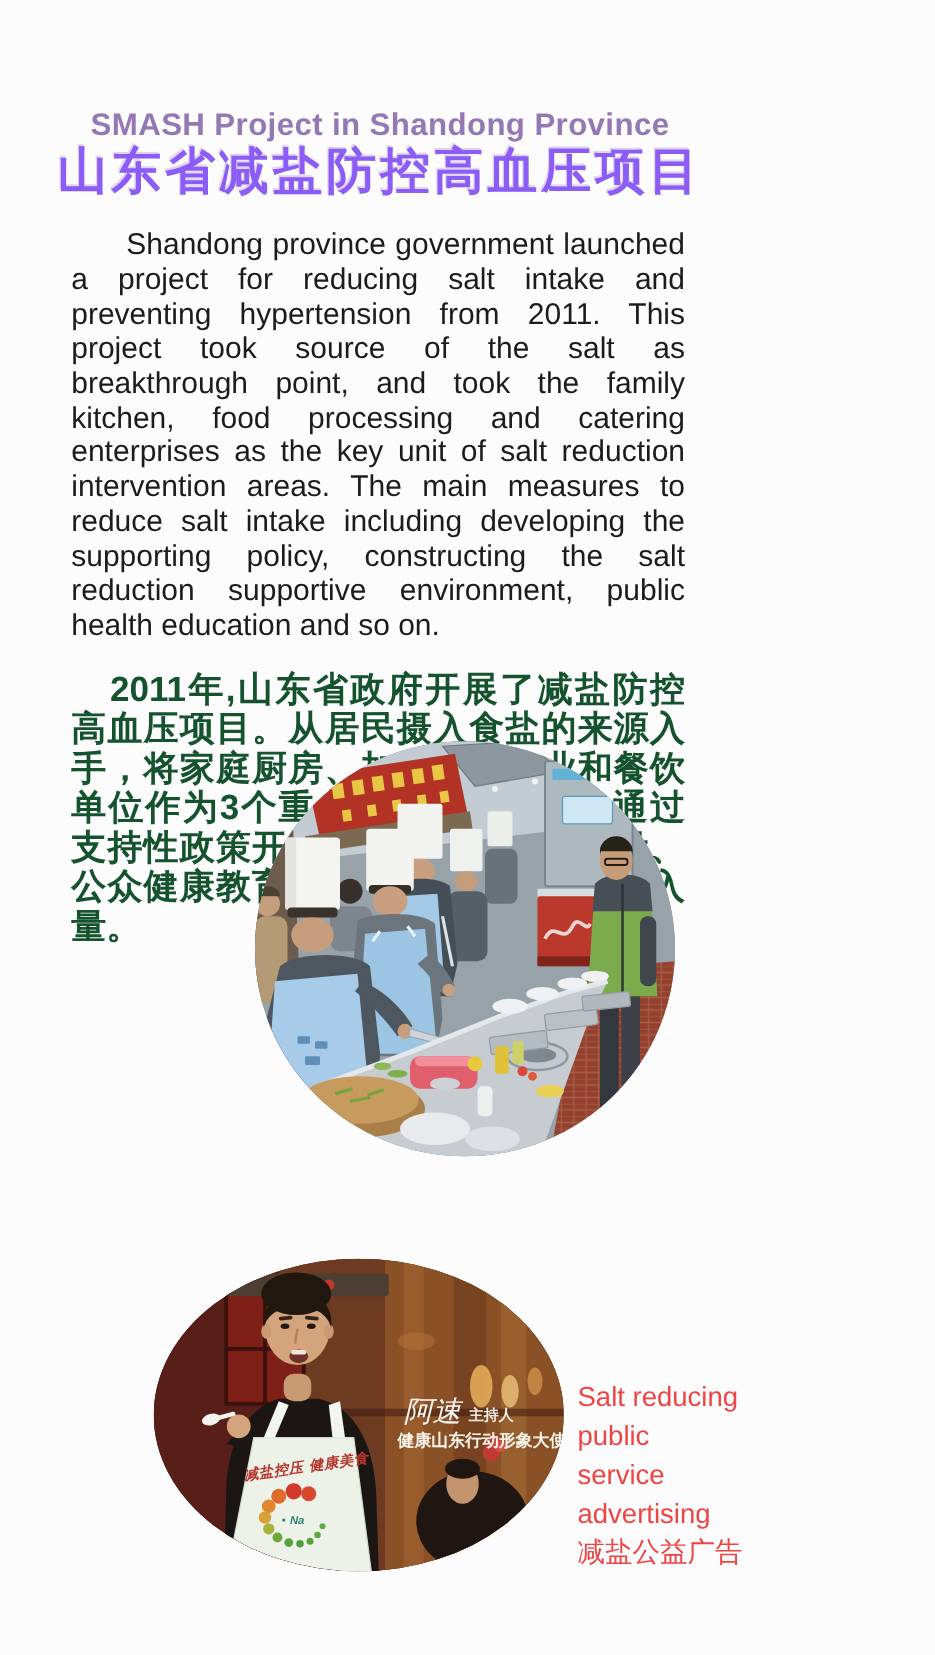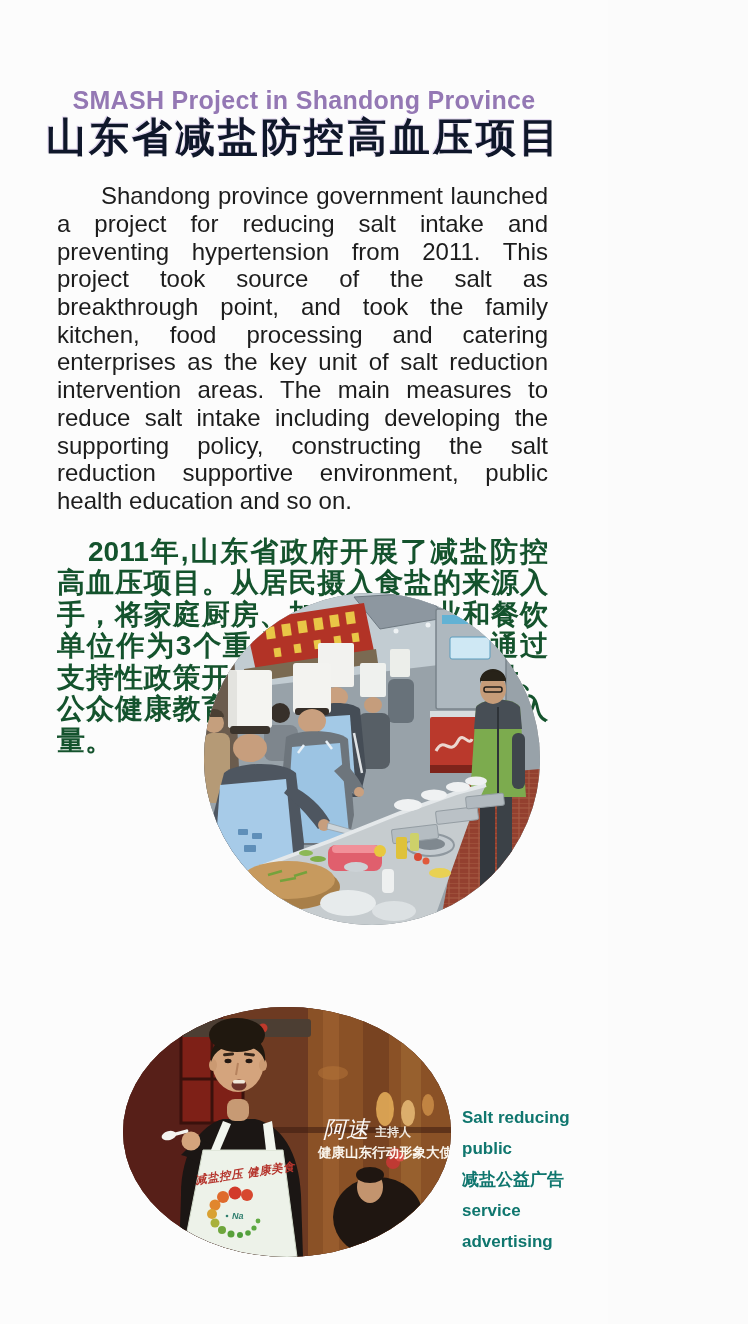--- a/index.html
+++ b/index.html
@@ -11,21 +11,21 @@
     -webkit-font-smoothing:antialiased;
   }
   .page{position:relative;width:608px;height:1324px;background:#fcfcfc;overflow:hidden;}
 
   .title-en{
     margin:86px 0 0 0;text-align:center;
     font-size:25px;font-weight:bold;color:#9478b4;letter-spacing:.3px;
   }
   .title-zh{
     margin:1px 0 0 0;text-align:center;
-    font-size:40px;font-weight:900;color:#0f172a;
+    font-size:40px;font-weight:900;color:#8b5cf6;
     letter-spacing:3px;line-height:1.08;
     text-shadow:-1px -1px 0 rgba(200,180,225,.55);
   }
 
   .para-en{
     margin:23px 60px 0 57px;
     font-size:24px;line-height:27.7px;
     text-align:justify;text-indent:44px;color:#1c1c1c;
   }
   .para-zh{
@@ -36,21 +36,21 @@
 
   .photo-circle{position:absolute;border-radius:50%;overflow:hidden;background:#888;}
   .figure1{left:204px;top:593px;width:336px;height:332px;}
   .figure2{left:123px;top:1007px;width:328px;height:250px;}
   .photo-circle svg{display:block;width:100%;height:100%;}
 
   .caption1{position:absolute;left:0;top:934px;width:748px;text-align:center;}
   .caption1 .cap-en{font-size:20px;font-weight:bold;color:#151515;}
   .caption1 .cap-zh{font-size:19px;font-weight:bold;margin-top:4px;color:#151515;}
 
-  .caption2{position:absolute;left:462px;top:1102px;font-size:17px;font-weight:bold;line-height:31px;color:#0f766e;}
+  .caption2{position:absolute;left:462px;top:1102px;font-size:22px;font-weight:normal;line-height:31px;color:#ef4444;}
 
   
   .svg-overlay-name{font-family:"DejaVu Serif","Liberation Serif",serif;font-style:italic;font-size:23px;fill:#ffffff;opacity:.96;}
   .svg-overlay-role{font-family:"Liberation Sans",sans-serif;font-weight:bold;font-size:12px;fill:#f7f3ea;opacity:.95;}
   .svg-overlay-sub{font-family:"Liberation Sans",sans-serif;font-weight:bold;font-size:13.5px;fill:#fdfaf3;opacity:.97;}
   .svg-apron-text{font-family:"DejaVu Serif","Liberation Serif",serif;font-weight:bold;font-style:italic;font-size:11.5px;fill:#b5342c;letter-spacing:.5px;}
   .svg-logo-text{font-family:"Liberation Sans",sans-serif;font-style:italic;font-weight:bold;font-size:9px;fill:#2f7f6e;}
 </style>
 </head>
 <body>
@@ -297,17 +297,17 @@
       <g>
         <text class="svg-overlay-name" x="200" y="130">阿速</text>
         <text class="svg-overlay-role" x="252" y="129">主持人</text>
         <text class="svg-overlay-sub" x="195" y="150">健康山东行动形象大使</text>
       </g>
     </svg>
   </div>
 
   <div class="caption2">
     <div>Salt reducing public</div>
+    <div>service advertising</div>
     <div>减盐公益广告</div>
-    <div>service advertising</div>
   </div>
 
 </div>
 
 </body></html>

